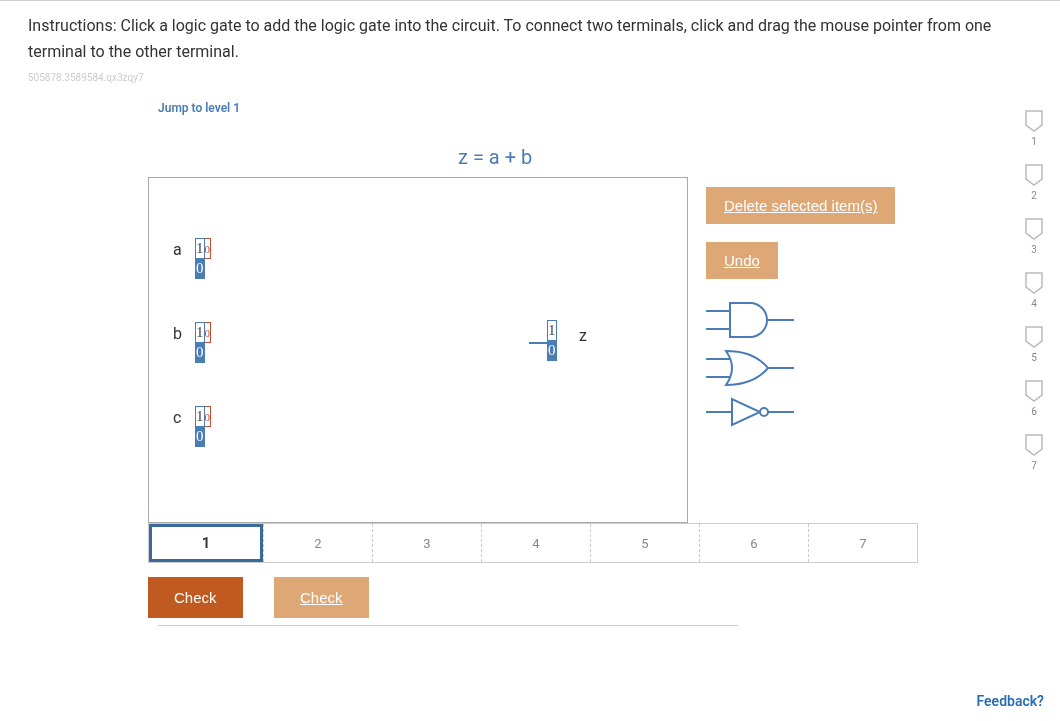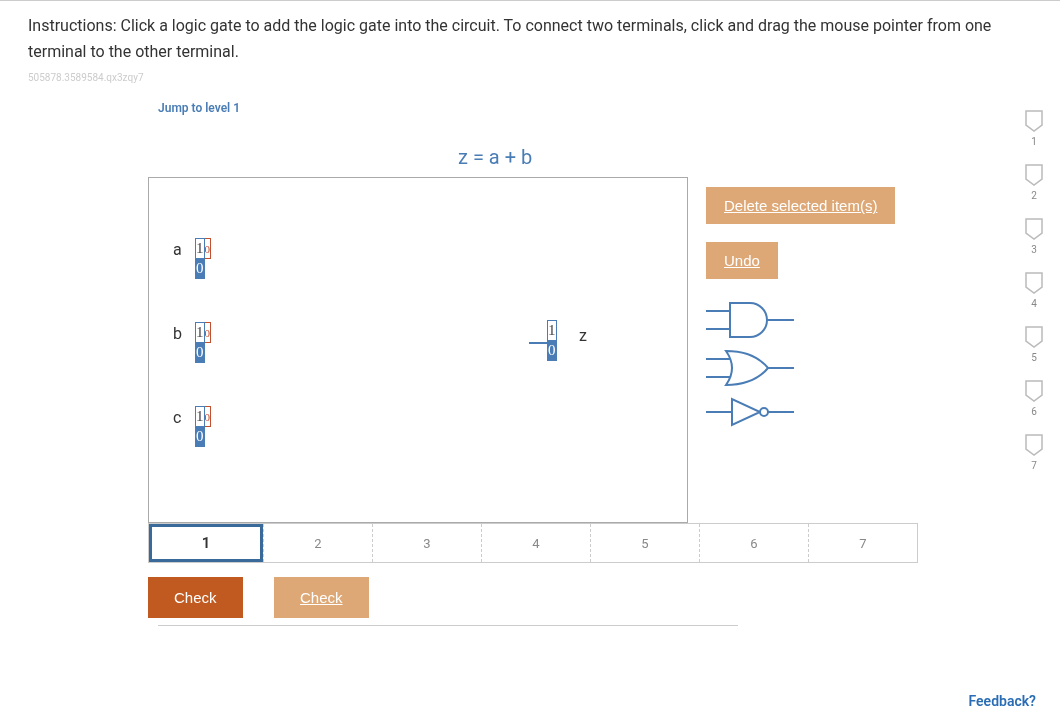--- a/index.html
+++ b/index.html
@@ -155,21 +155,21 @@
       width: 36px;
       display: flex;
       flex-direction: column;
       align-items: center;
     }
     .shield-item { margin-bottom: 16px; text-align: center; }
     .shield-item svg { display: block; margin: 0 auto 3px; }
     .shield-num { font-size: 10px; color: #888; }
     .feedback-link {
       position: absolute;
-      right: 24px;
+      right: 16px;
       bottom: 12px;
       color: #2a6db5;
       font-weight: 600;
       font-size: 14px;
       cursor: pointer;
     }
   </style>
 </head>
 <body class="top-border">
 

